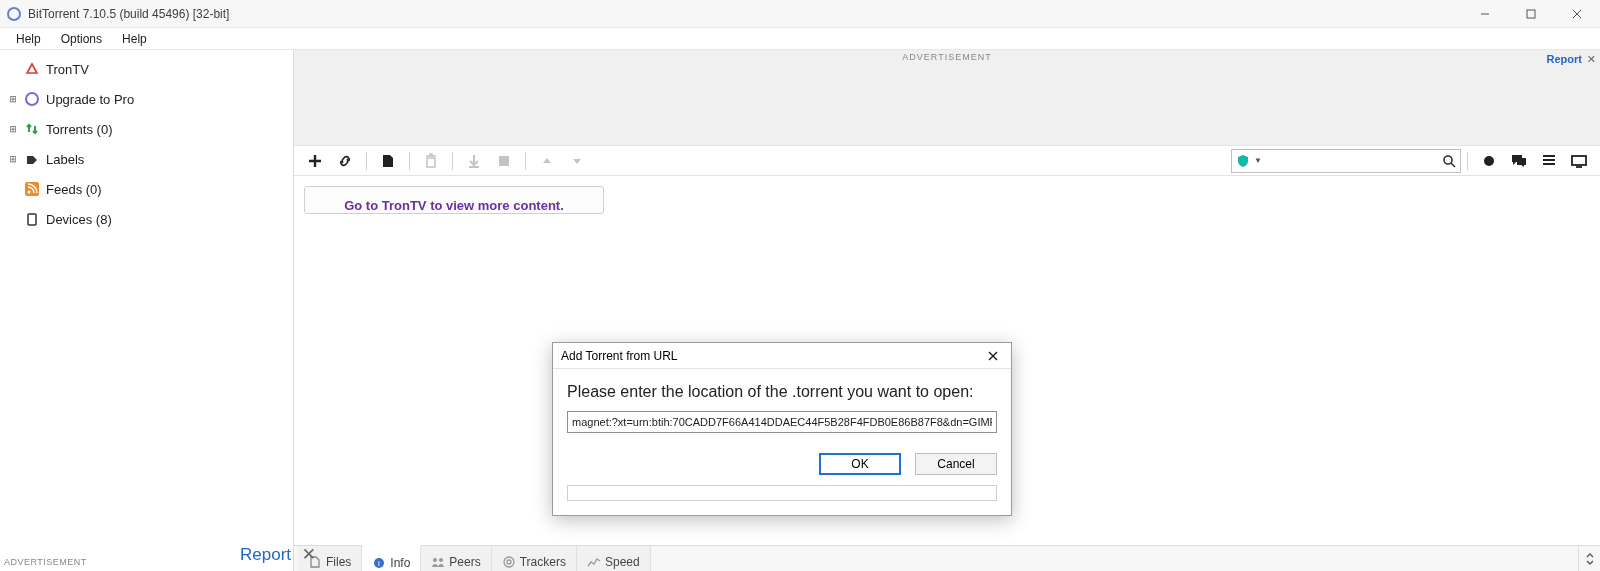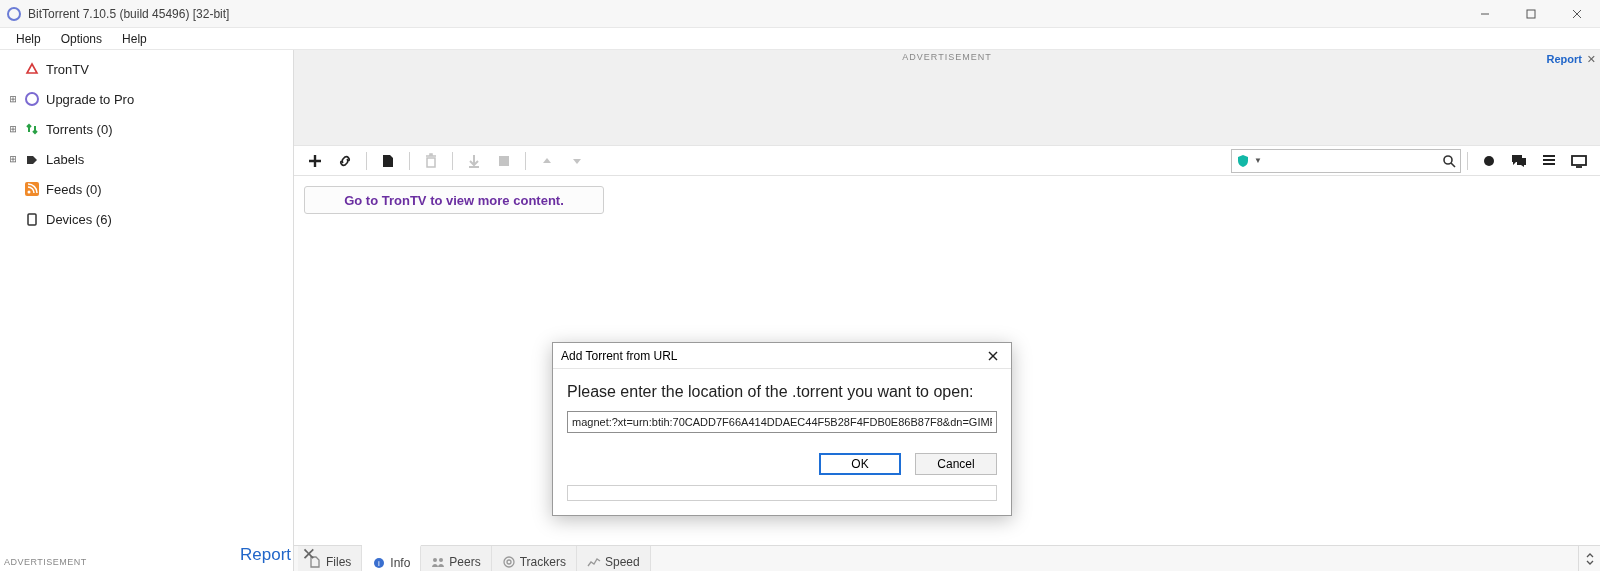--- a/index.html
+++ b/index.html
@@ -40,21 +40,21 @@
 .toolbar .tbtn.disabled { color:#c4c4c4; }
 .toolbar .sep { width:1px; height:18px; background:#d0d0d0; margin:0 6px; }
 .toolbar .spacer { flex:1; }
 .toolbar .searchbox { display:flex; align-items:center; border:1px solid #bfbfbf; height:24px; width:230px; background:#fff; }
 .toolbar .searchbox .shield { width:22px; display:flex; align-items:center; justify-content:center; color:#12b8a7; }
 .toolbar .searchbox .drop { color:#555; font-size:8px; padding-right:4px; }
 .toolbar .searchbox input { flex:1; border:none; outline:none; font-size:12px; padding:0 4px; }
 .toolbar .searchbox .mag { width:22px; display:flex; align-items:center; justify-content:center; color:#333; }
 
 
-.promo { margin:10px 0 0 10px; width:300px; height:28px; border:1px solid #cfcfcf; border-radius:3px; background:#fcfcfc; display:flex; align-items:center; justify-content:center; }
+.promo { margin:10px 0 0 10px; width:300px; height:28px; border:1px solid #cfcfcf; border-radius:3px; background:#fcfcfc; display:flex; align-items:flex-end; justify-content:center; }
 .promo a { color:#6b2fa1; font-weight:600; font-size:13px; text-decoration:none; }
 
 
 .content { flex:1; background:#fff; position:relative; }
 
 
 .bottomtabs { height:26px; border-top:1px solid #dcdcdc; background:#f7f7f7; display:flex; align-items:stretch; padding-left:4px; }
 .bottomtabs .btab { display:flex; align-items:center; gap:4px; padding:16px 10px; font-size:12px; color:#444; border-right:1px solid #e0e0e0; background:#f1f1f1;}
 .bottomtabs .btab.active { background:#fff; border-top:2px solid #fff; margin-top:-1px;}
 .bottomtabs .btab .bicon { width:14px; height:14px; display:inline-flex; align-items:center; justify-content:center; color:#777; }
@@ -163,21 +163,21 @@
       </span>
       <span class="label">Feeds (0)</span>
     </div>
     <div class="side-item">
       <span class="nocrumb"></span>
       <span class="icon ico-device">
         <svg width="14" height="14">
             <rect x="3" y="2" width="8" height="11" rx="1" fill="none" stroke="#333" stroke-width="1.5"></rect>
           </svg>
       </span>
-      <span class="label">Devices (6)</span>
+      <span class="label">Devices (8)</span>
     </div>
   </div>
 
   <div class="rightcol">
 
     <div class="adbar">
       <span class="adlabel">ADVERTISEMENT</span>
       <span class="adreport">Report</span>
       <span class="adclose">✕</span>
     </div>

